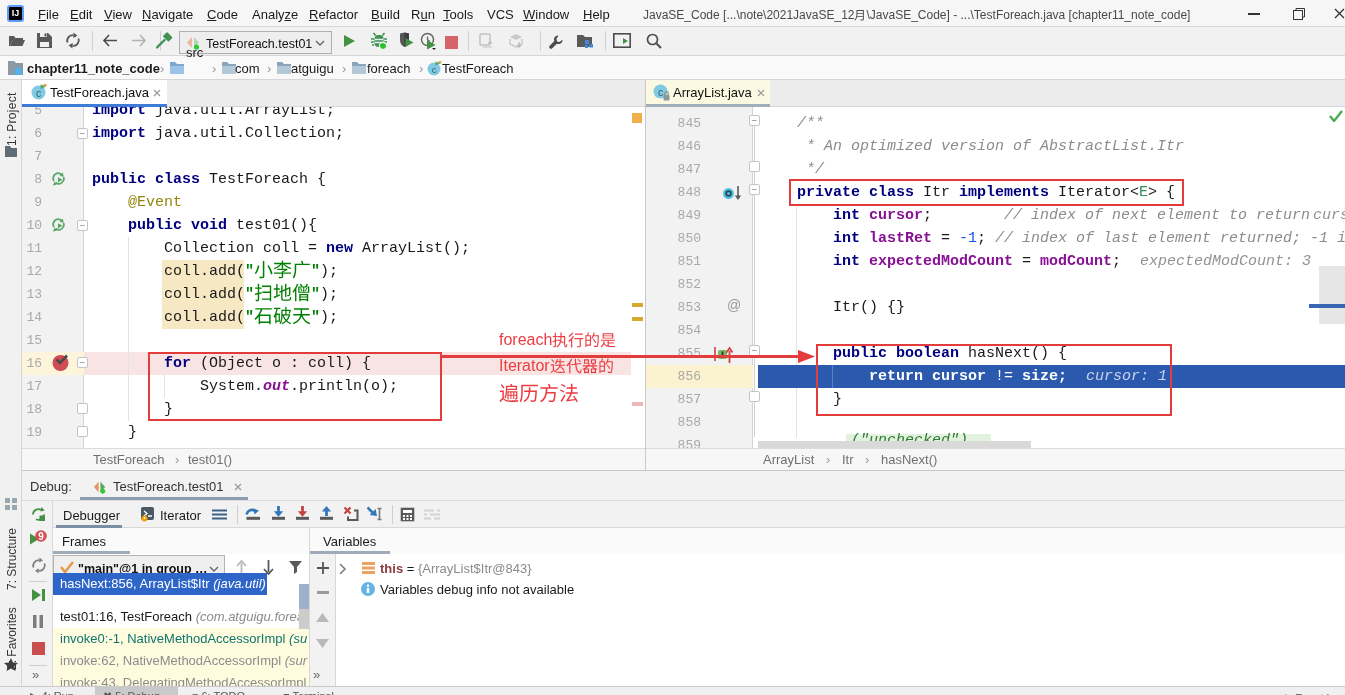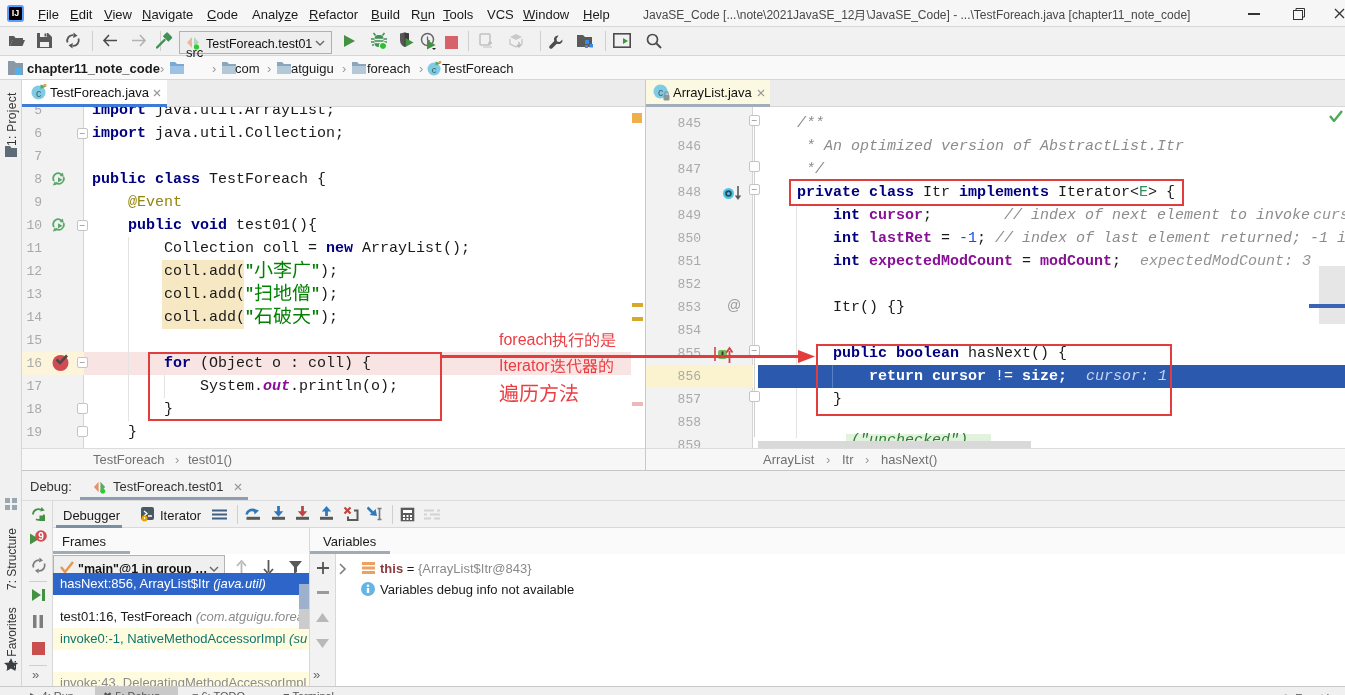--- a/index.html
+++ b/index.html
@@ -406,21 +406,21 @@
         <span class="kw">int</span> <span class="fld">lastRet</span> = <span style="color:#1750eb">-1</span>;
         <span class="kw">int</span> <span class="fld">expectedModCount</span> = <span class="fld">modCount</span>;
 
         Itr() {}
 
         <span class="kw">public boolean</span> hasNext() {
             <span style="color:#fff;font-weight:bold">return cursor </span><span style="color:#fff">!= </span><span style="color:#fff;font-weight:bold">size;</span>
         }
 </div>
 
-  <div class="mono cmt a" style="left:358px;top:97px">// index of next element to invoke</div>
+  <div class="mono cmt a" style="left:358px;top:97px">// index of next element to return</div>
   <div class="mono hint a" style="left:667px;top:97px">cursor: 1</div>
   <div class="mono cmt a" style="left:349px;top:120px">// index of last element returned; -1 if no such</div>
   <div class="mono hint a" style="left:494px;top:143px">expectedModCount: 3</div>
   <div class="mono a" style="left:440px;top:258px;color:#c8d3ee;font-style:italic">cursor: 1</div>
 
   <div class="a" style="left:200px;top:327px;width:145px;height:14px;background:#e3f1df"></div>
   <div class="mono a" style="left:205px;top:322px;color:#2e7d32;font-style:italic">("unchecked")</div>
   <div class="a" style="left:112px;top:334px;width:273px;height:7px;background:#d9d9d9"></div>
 
   <div class="redrect" style="left:143px;top:72px;width:395px;height:27px"></div>
@@ -613,29 +613,32 @@
       <path d="M2 6l4.5-5L11 6" fill="none" stroke="#b8b8b8" stroke-width="1.8"></path>
     </svg>
  <svg class="a" style="left:262px;top:89px" width="13" height="15" viewBox="0 0 13 15">
       <path d="M6.5 0v12" stroke="#595959" stroke-width="1.8"></path>
       <path d="M2 9l4.5 5L11 9" fill="none" stroke="#595959" stroke-width="1.8"></path>
     </svg>
  <svg class="a" style="left:289px;top:90px" width="13" height="13" viewBox="0 0 13 13">
       <path d="M0 0h13L8 6v5l-3 2V6z" fill="#595959"></path>
     </svg>
 
- <div class="a" style="left:53px;top:102px;width:256px;height:22px;background:#2e65c9;color:#fff;font-size:13px">
+ <div class="a" style="left:53px;top:102px;width:214px;height:22px;background:#2e65c9;color:#fff;font-size:13px">
       <span style="position:absolute;left:7px;top:3px">hasNext:856, ArrayList$Itr <i>(java.util)</i></span>
     </div>
  <div class="a" style="left:53px;top:135px;width:256px;height:22px;background:#fff;color:#1a1a1a;font-size:13px;overflow:hidden">
       <span style="position:absolute;left:7px;top:3px;white-space:nowrap">test01:16, TestForeach <i style="color:#8a8a8a">(com.atguigu.foreac</i></span>
     </div>
  <div class="a" style="left:53px;top:157px;width:256px;height:22px;background:#fefbdf;color:#0f766e;font-size:13px;overflow:hidden">
       <span style="position:absolute;left:7px;top:3px;white-space:nowrap">invoke0:-1, NativeMethodAccessorImpl <i>(su</i></span>
     </div>
+ <div class="a" style="left:53px;top:179px;width:256px;height:22px;background:#fefbdf;color:#8c8c8c;font-size:13px;overflow:hidden">
+      <span style="position:absolute;left:7px;top:3px;white-space:nowrap">invoke:62, NativeMethodAccessorImpl <i>(sur</i></span>
+    </div>
  <div class="a" style="left:53px;top:201px;width:256px;height:15px;background:#fefbdf;color:#8c8c8c;font-size:13px;overflow:hidden">
       <span style="position:absolute;left:7px;top:3px;white-space:nowrap">invoke:43, DelegatingMethodAccessorImpl</span>
     </div>
  <div class="a" style="left:299px;top:113px;width:10px;height:25px;background:#9db0cc"></div>
  <div class="a" style="left:299px;top:138px;width:10px;height:20px;background:#cccccc"></div>
 
  <svg class="a" style="left:339px;top:92px" width="8" height="12" viewBox="0 0 8 12">
       <path d="M1 1l5 5-5 5" fill="none" stroke="#7d7d7d" stroke-width="1.6"></path>
     </svg>
  <svg class="a" style="left:362px;top:90px" width="13" height="13" viewBox="0 0 13 13">

